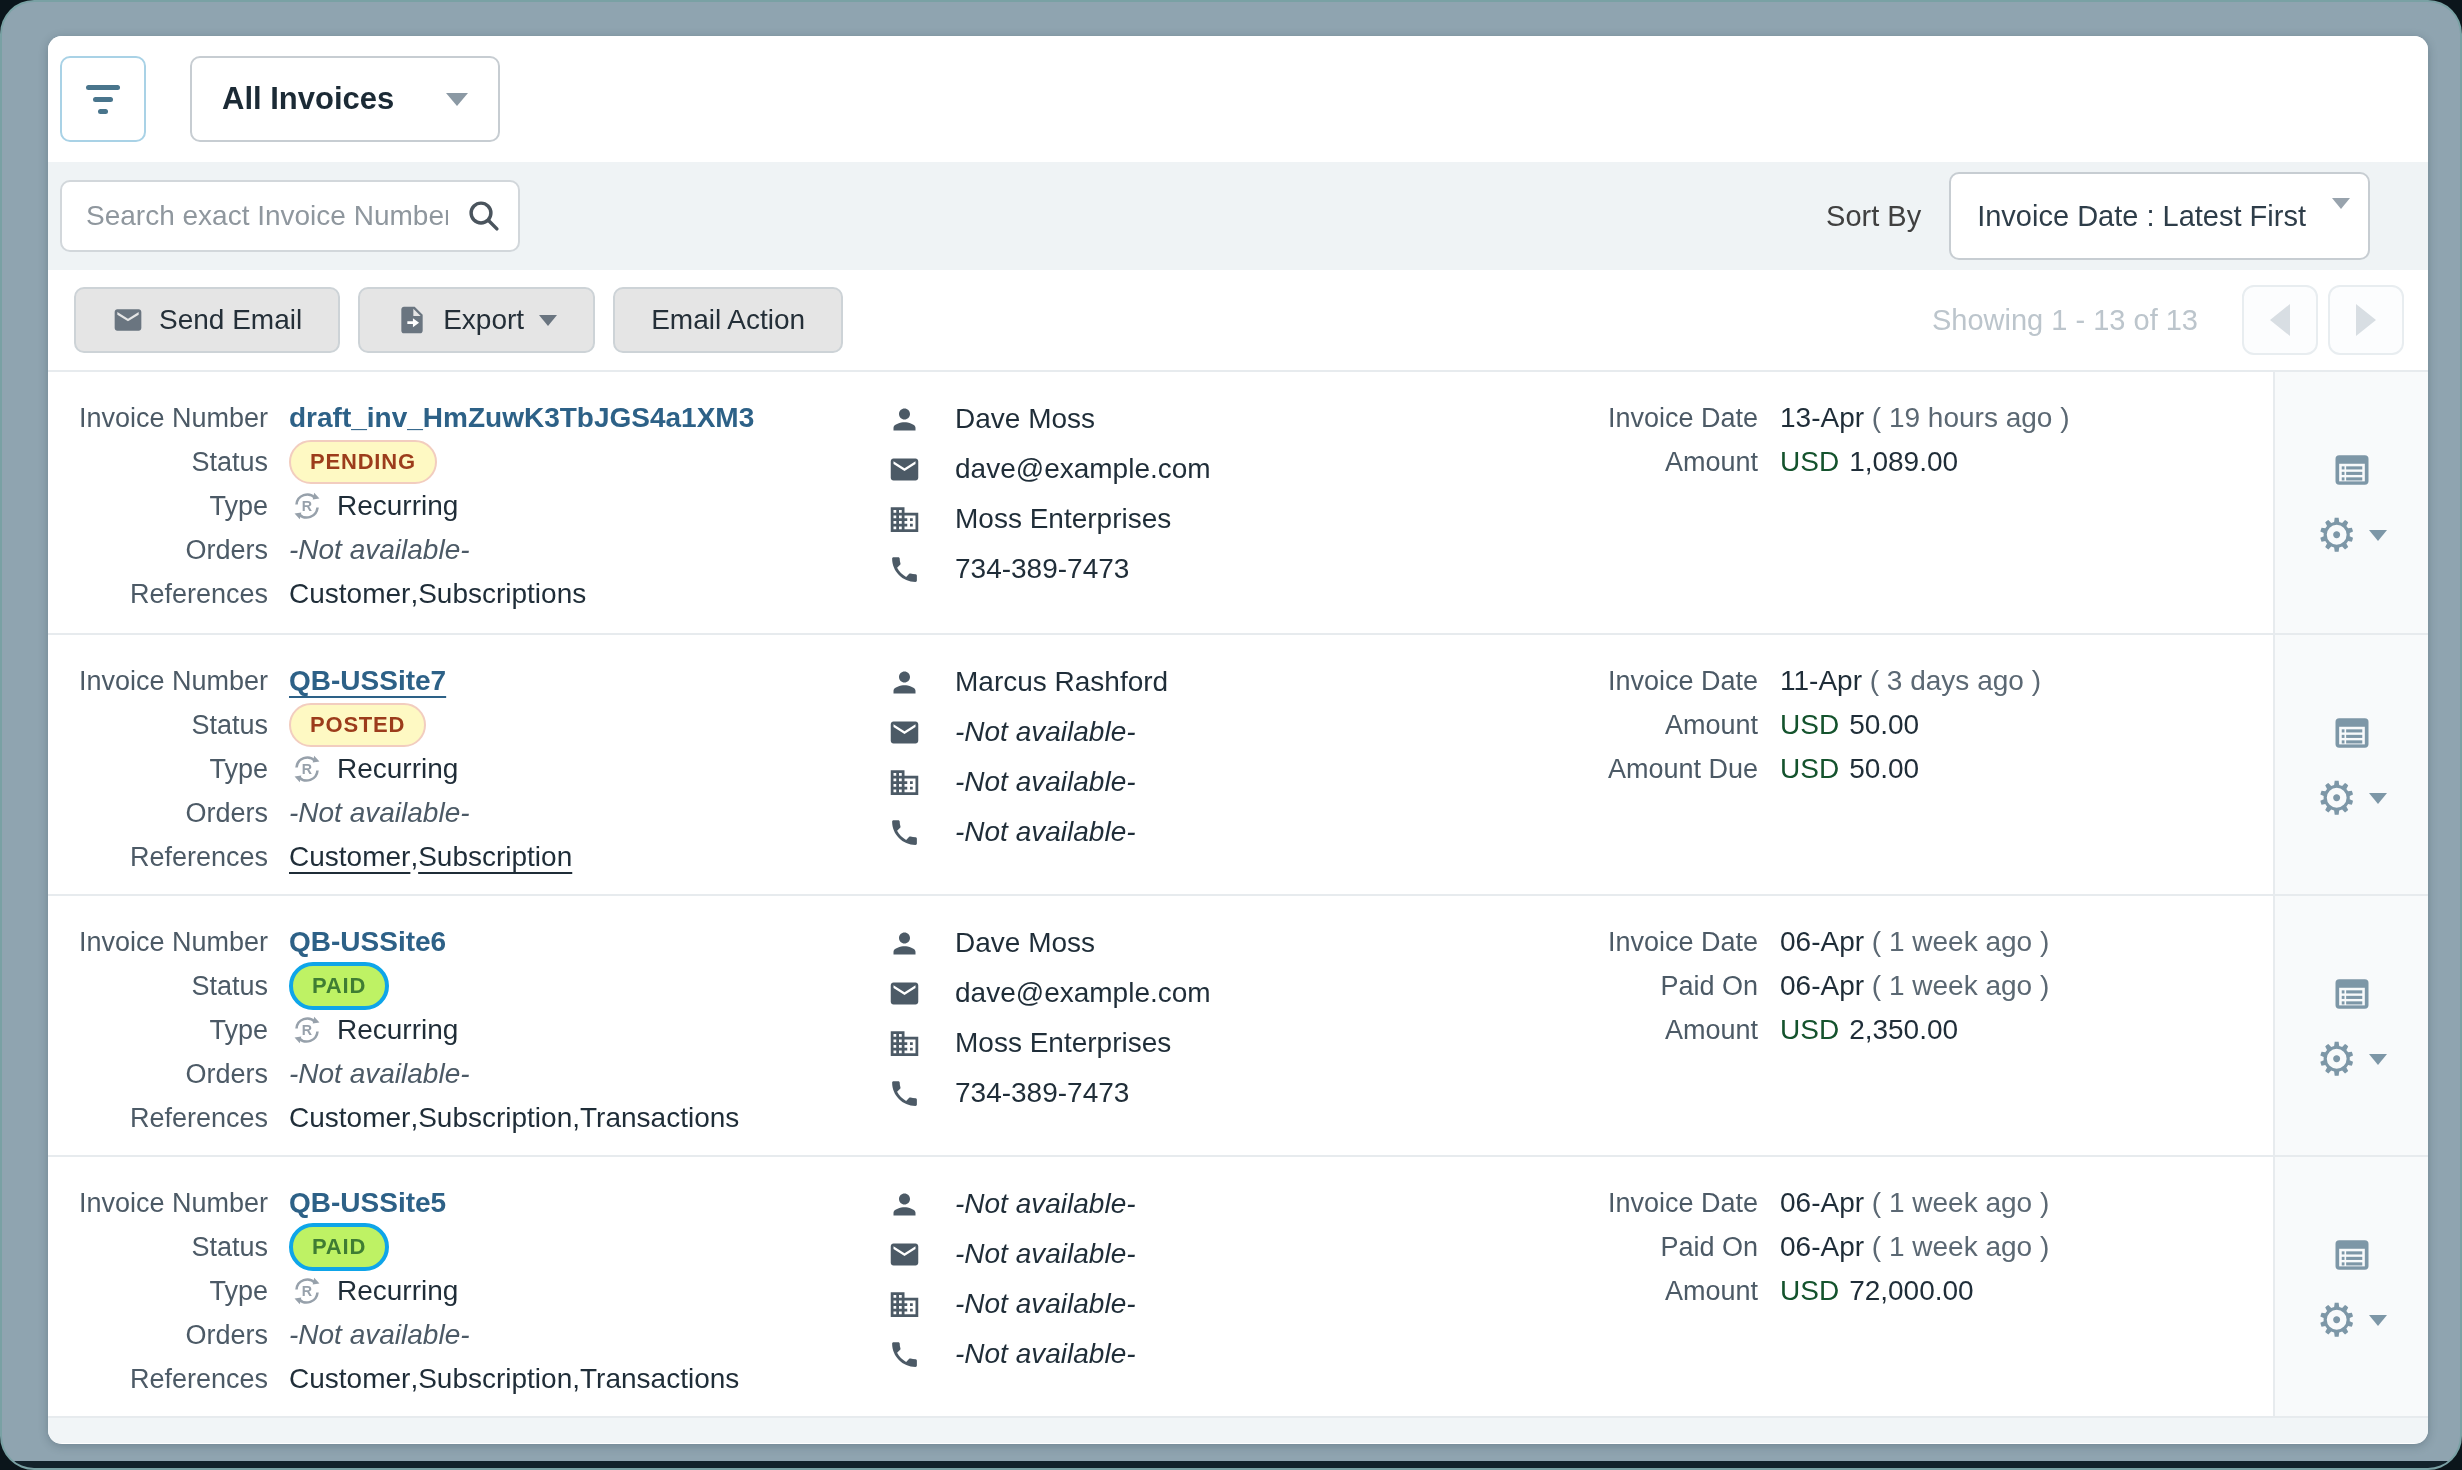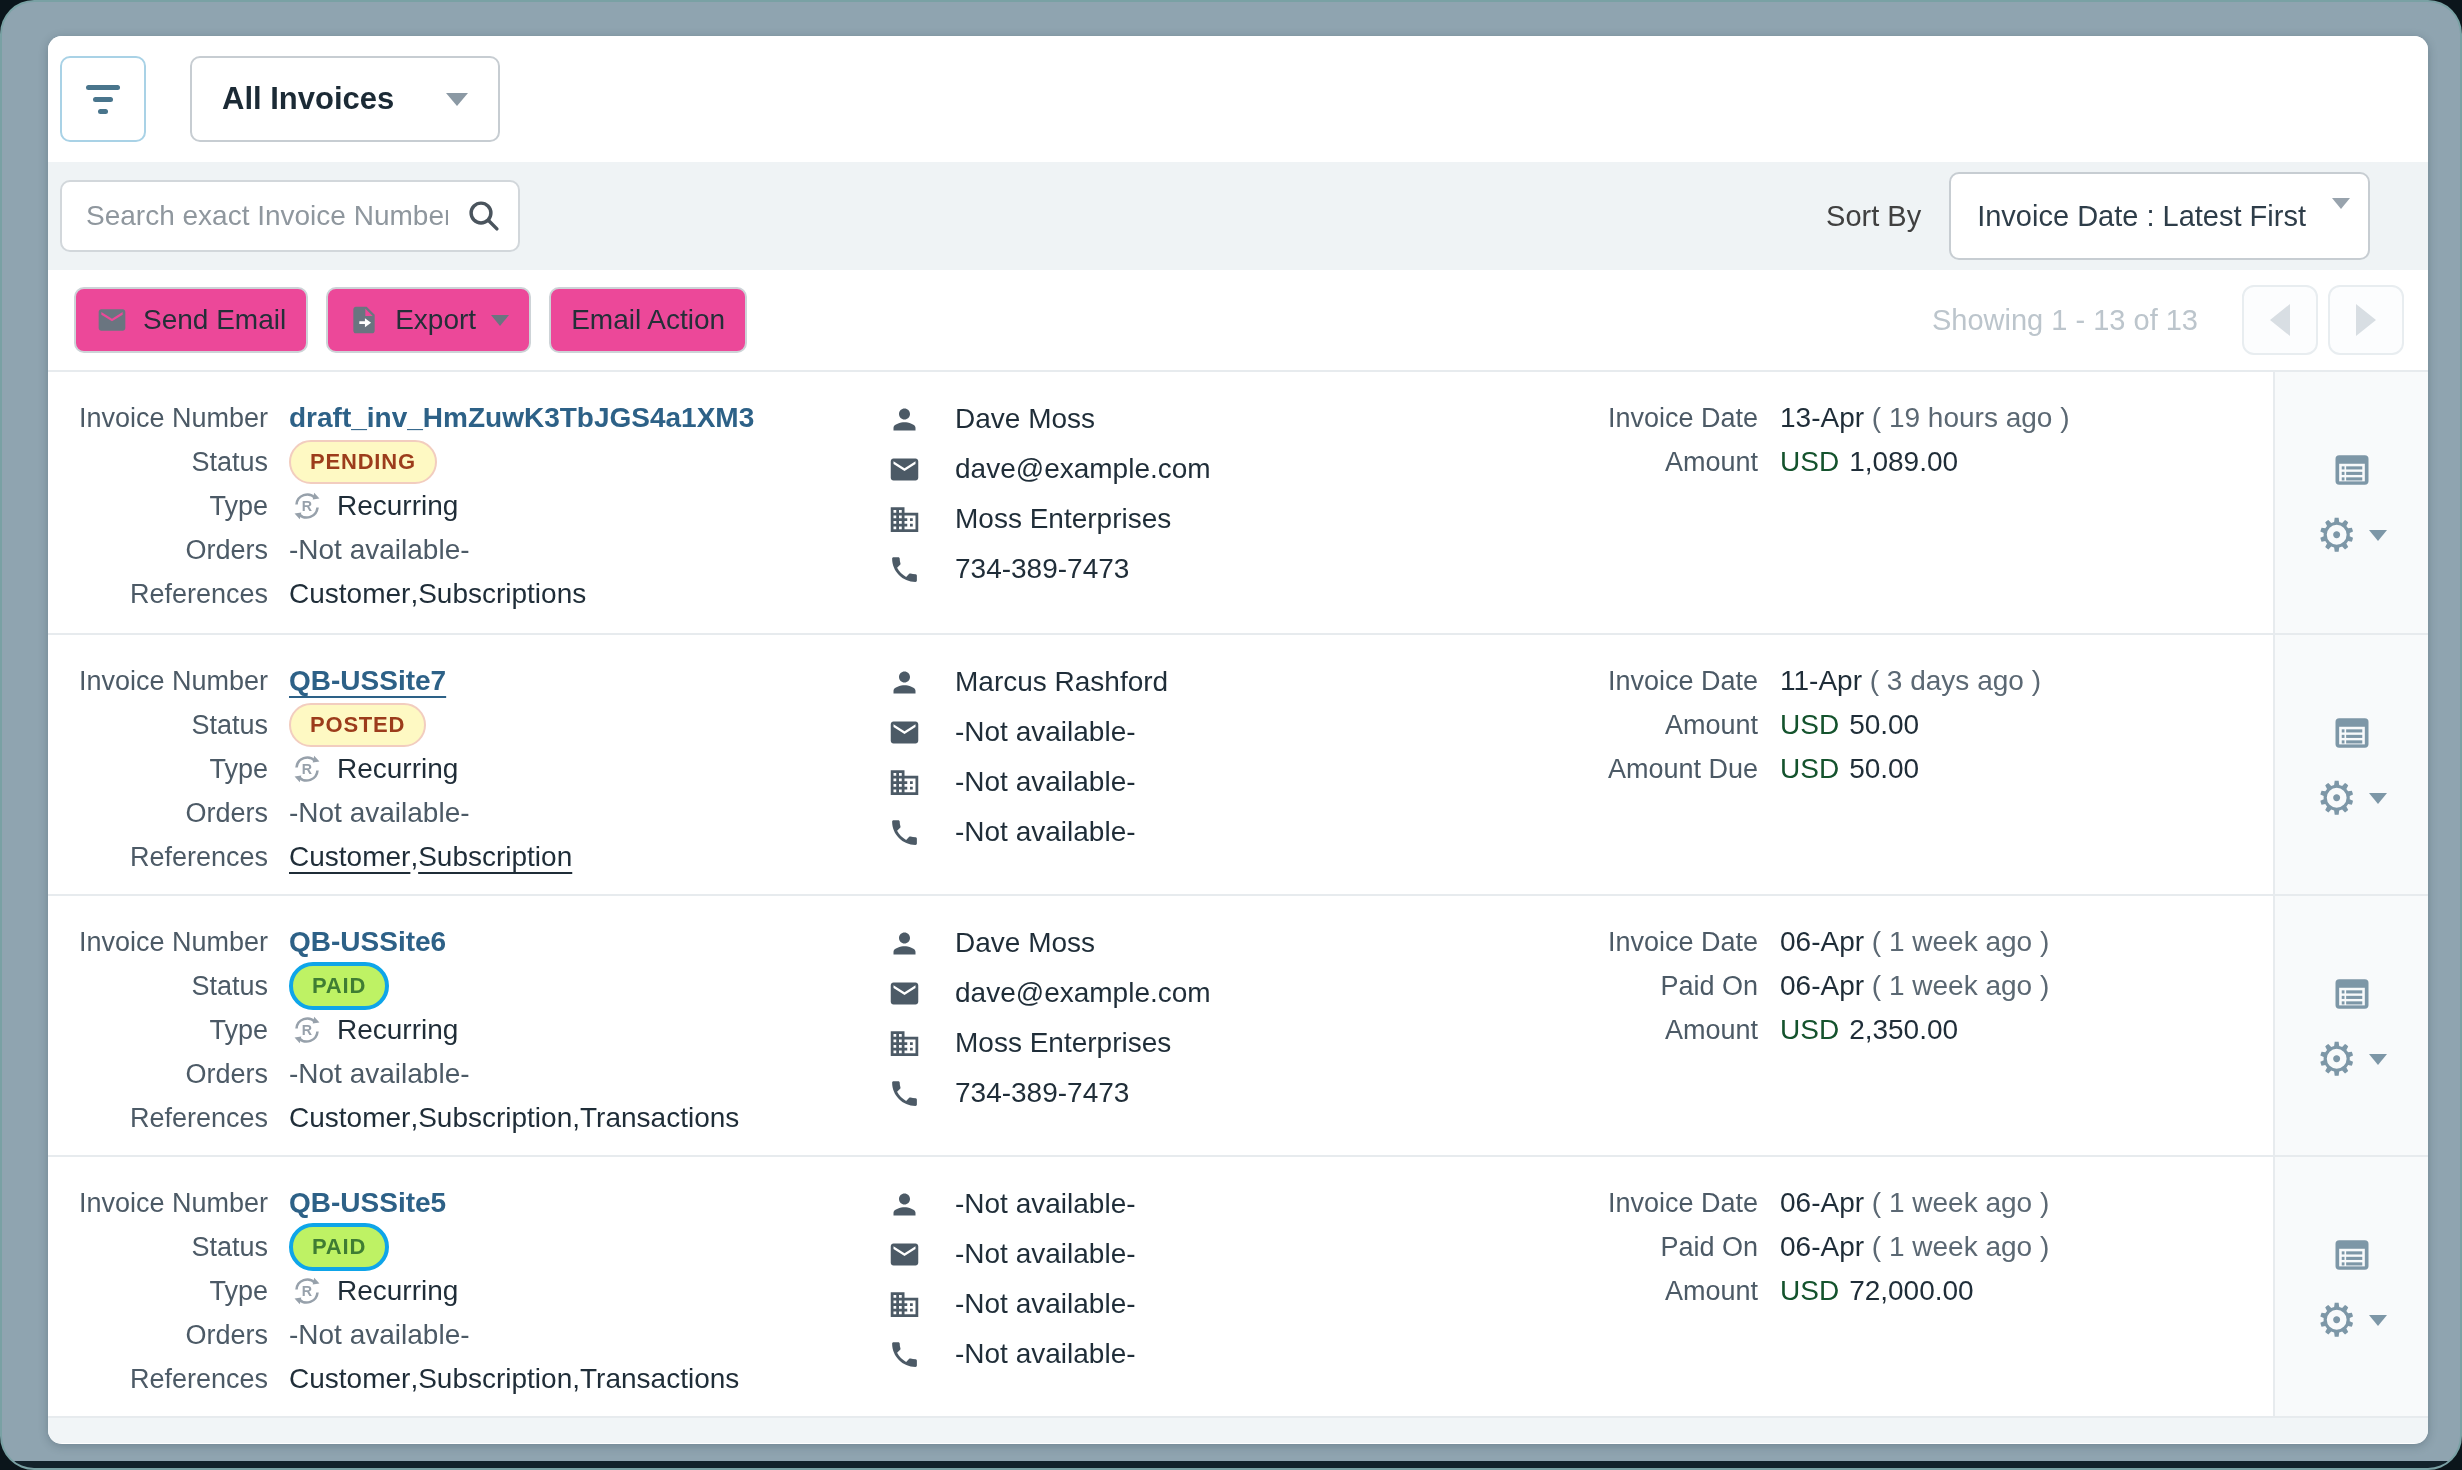--- a/index.html
+++ b/index.html
@@ -65,22 +65,22 @@
   .sort-dd {
     position: relative; height: 88px; min-width: 350px; background:#fff;
     border: 2px solid #c7cdd2; border-radius: 10px;
     display:flex; align-items:center; padding: 0 62px 0 26px; cursor:pointer;
   }
   .sort-dd .val { font-size: 29px; color: #2e3d49; }
   .sort-dd .caret { position:absolute; right:18px; top:24px; border-left-width:9px; border-right-width:9px; border-top-width:11px; border-top-color:#98a3ad; }
   
   .toolbar { height: 100px; display:flex; align-items:center; padding: 0 24px 0 26px; background:#fff; }
   .tb-btn {
-    height: 66px; background:#ec4899; border:2px solid #cdd3d7; border-radius:10px;
-    display:inline-flex; align-items:center; gap:15px; padding: 0 20px;
+    height: 66px; background:#e5e5e5; border:2px solid #cdd3d7; border-radius:10px;
+    display:inline-flex; align-items:center; gap:15px; padding: 0 36px;
     font-size: 28px; color:#242f38; font-family: inherit; cursor:pointer; margin-right: 18px;
   }
   .tb-btn svg { width:32px; height:32px; color:#6a7580; }
   .tb-btn .caret { border-left-width:9px; border-right-width:9px; border-top-width:11px; border-top-color:#6a7580; }
   .showing { margin-left:auto; font-size:29px; color:#bcc5cc; margin-right:34px; }
   .pg-btn {
     width:76px; height:70px; background:#fcfdfe; border:2px solid #e8edf0; border-radius:12px;
     display:inline-flex; align-items:center; justify-content:center; cursor:default; margin-left:10px;
   }
   .tri-r { width:0; height:0; border-top:16px solid transparent; border-bottom:16px solid transparent; border-left:20px solid #d8dee3; }
@@ -95,21 +95,21 @@
   .f-val { margin-left: 21px; font-size: 28px; color:#1f2d38; display:flex; align-items:center; }
   .inv-link { font-size: 28px; font-weight: 700; color:#2d6187; margin-left:21px; text-decoration:none; cursor:pointer; }
   .inv-link.u { text-decoration: underline; text-underline-offset: 6px; }
   .badge {
     display:inline-block; margin-left:21px; padding: 7px 19px; border-radius: 24px;
     font-size: 22px; font-weight: 700; letter-spacing: .8px;
   }
   .badge--warning { background:#fef9c3; border:2px solid #f2cdbf; color:#9c3c1b; }
   .badge--success { background:#bef264; border:4px solid #0ea5e9; color:#3f7d33; }
   .type-icon { width:36px; height:36px; margin-right:12px; color:#97a1ab; }
-  .na { color:#4c5a66; }
+  .na { font-style: italic; color:#4c5a66; }
   .refs .ref { color:#1f2d38; }
   .refs .ref.u { text-decoration: underline; text-underline-offset: 6px; cursor:pointer; }
   .col-contact { width: 700px; padding-top: 22px; padding-left: 40px; }
   .contact-line { display:flex; align-items:center; height: 50px; }
   .contact-line svg { width: 33px; height: 33px; color:#4c5a66; flex-shrink:0; }
   .c-text { margin-left: 34px; font-size: 28px; color:#1f2d38; }
   .col-details { flex: 1; padding-top: 24px; padding-left: 20px; }
   .detail-line { display:flex; align-items:center; height: 44px; }
   .d-label { width: 190px; text-align:right; font-size:27px; color:#4c5a66; flex-shrink:0; }
   .d-val { margin-left: 22px; font-size: 28px; }

